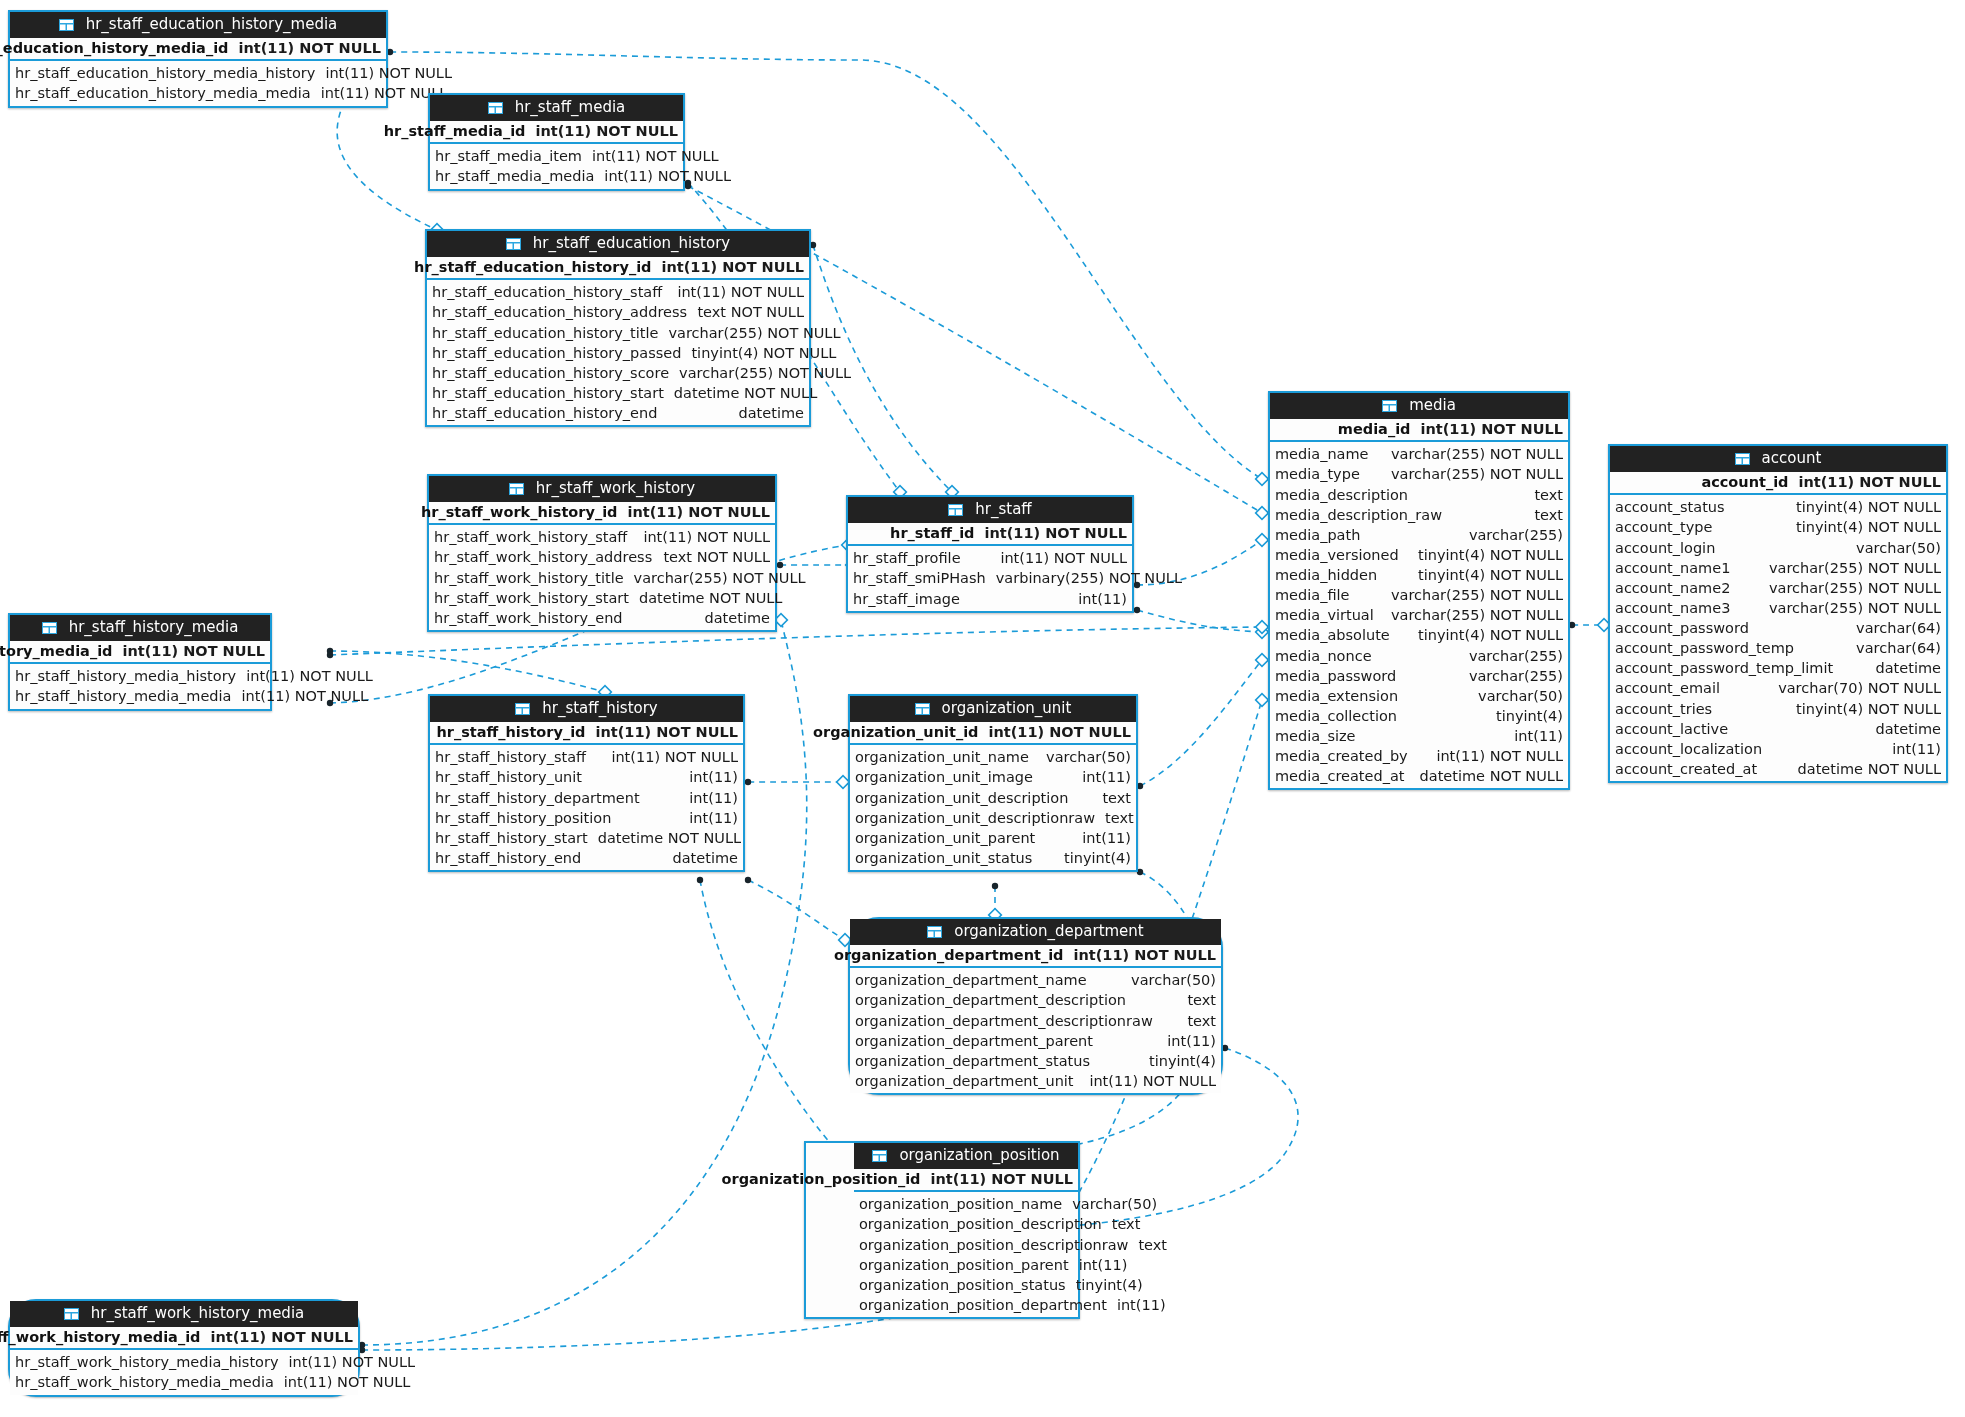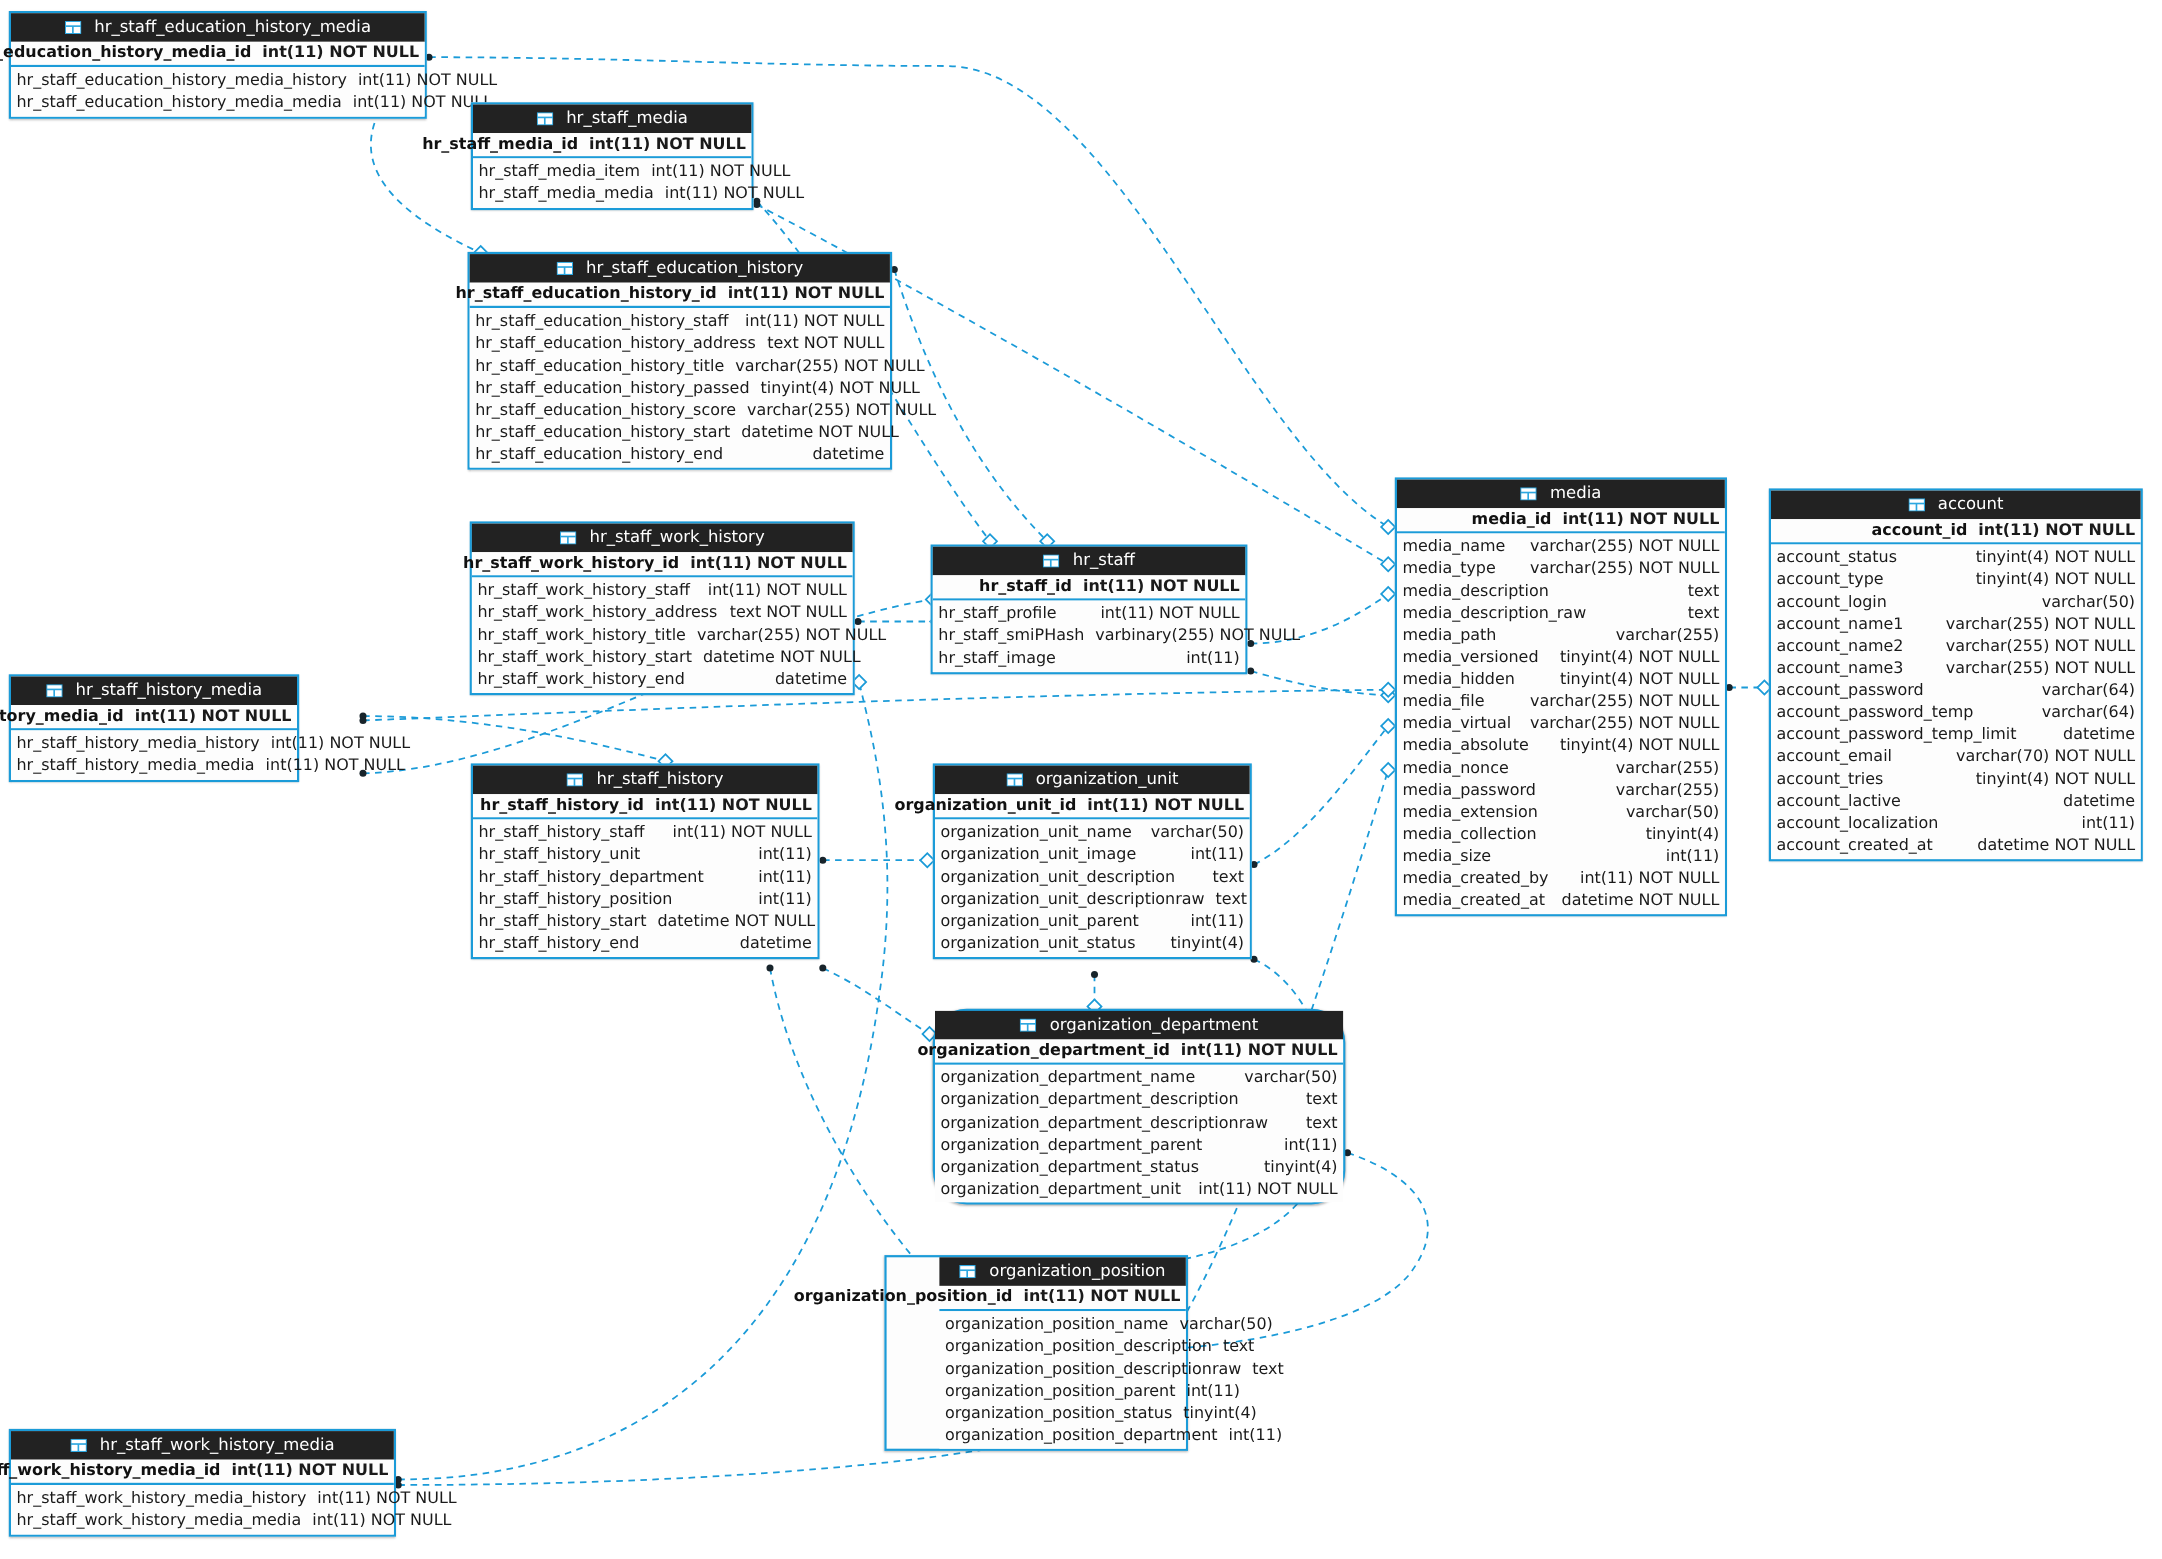--- a/index.html
+++ b/index.html
@@ -447,21 +447,21 @@
         <div class="field-row">
           <span class="col-name">organization_unit_parent</span>
           <span class="col-type">int(11)</span>
         </div>
         <div class="field-row">
           <span class="col-name">organization_unit_status</span>
           <span class="col-type">tinyint(4)</span>
         </div>
       </div>
     </div>
-    <div class="table-box" style="left: 1268px; top: 434px; width: 302px;">
+    <div class="table-box" style="left: 1268px; top: 391px; width: 302px;">
       <div class="tbl-header">
         <span class="tbl-icon">
           <svg width="15" height="12" viewBox="0 0 15 12">
             <rect x="0" y="0" width="15" height="12" fill="#2da7e0"></rect>
             <rect x="1" y="1" width="13" height="3" fill="#ffffff"></rect>
             <rect x="1" y="5.5" width="5.5" height="5.5" fill="#ffffff"></rect>
             <rect x="8" y="5.5" width="6" height="5.5" fill="#ffffff"></rect>
           </svg>
         </span>
         <span>media</span>
@@ -695,21 +695,21 @@
         <div class="field-row">
           <span class="col-name">organization_position_status</span>
           <span class="col-type">tinyint(4)</span>
         </div>
         <div class="field-row">
           <span class="col-name">organization_position_department</span>
           <span class="col-type">int(11)</span>
         </div>
       </div>
     </div>
-    <div class="table-box" style="left: 8px; top: 1299px; width: 352px;">
+    <div class="table-box" style="left: 8px; top: 1299px; width: 352px; border-radius: 28px;">
       <div class="tbl-header">
         <span class="tbl-icon">
           <svg width="15" height="12" viewBox="0 0 15 12">
             <rect x="0" y="0" width="15" height="12" fill="#2da7e0"></rect>
             <rect x="1" y="1" width="13" height="3" fill="#ffffff"></rect>
             <rect x="1" y="5.5" width="5.5" height="5.5" fill="#ffffff"></rect>
             <rect x="8" y="5.5" width="6" height="5.5" fill="#ffffff"></rect>
           </svg>
         </span>
         <span>hr_staff_work_history_media</span>

